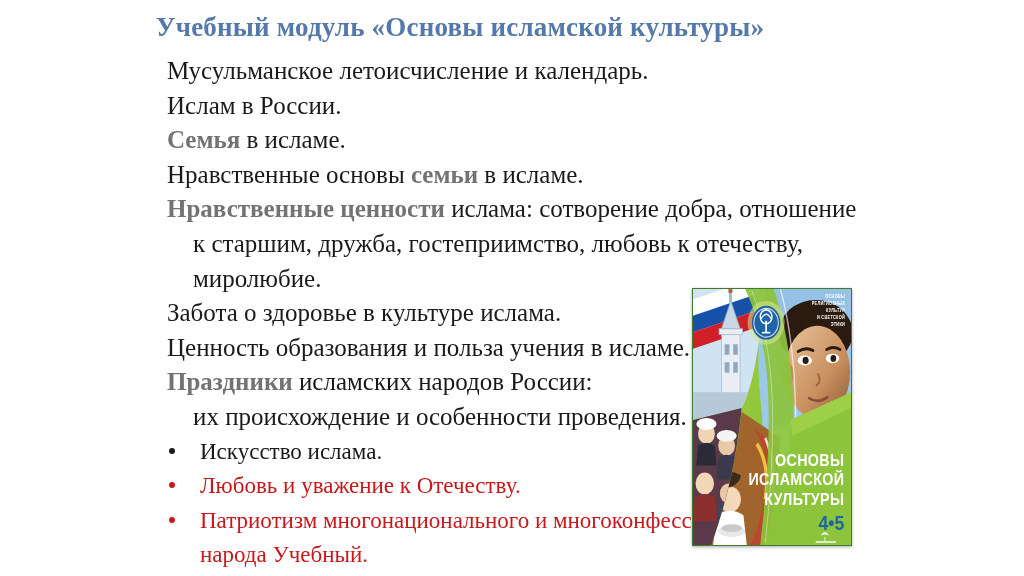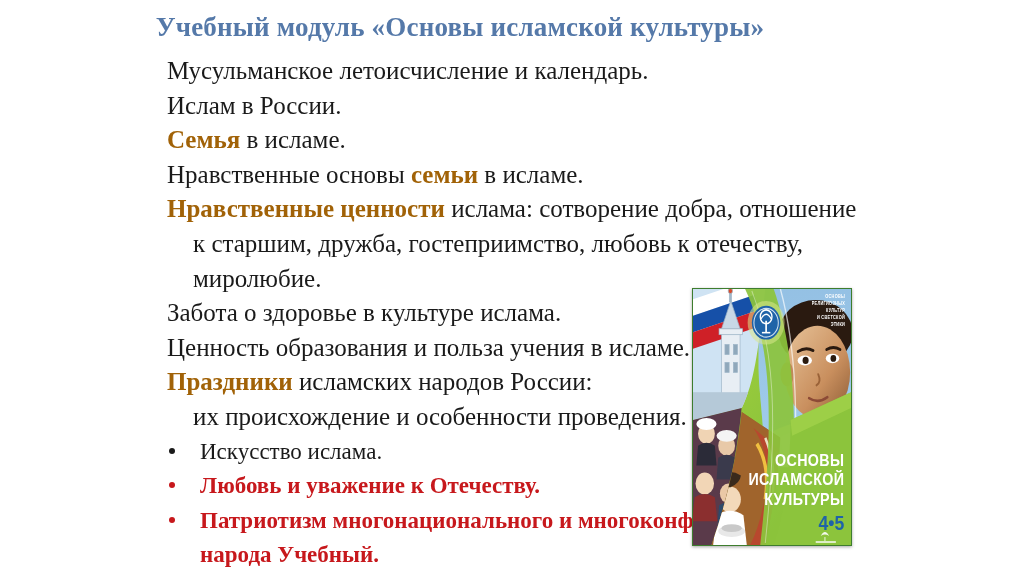--- a/index.html
+++ b/index.html
@@ -52,21 +52,21 @@
     font-size: 25px;
     line-height: 34.6px;
     color: #1a1a1a;
     white-space: nowrap;
     font-family: "Liberation Serif", "DejaVu Serif", serif;
   }
   .line.indent {
     padding-left: 26px;
   }
   .red {
-    color: #a16207;
+    color: #737373;
     font-weight: bold;
   }
 
   
   .bullet-row {
     position: relative;
     padding-left: 33px;
     font-size: 23px;
     line-height: 34.6px;
     white-space: nowrap;
@@ -75,21 +75,21 @@
   .bullet-row .dot {
     position: absolute;
     left: 2px;
     top: 13px;
     width: 6px;
     height: 6px;
     border-radius: 50%;
     background: #1a1a1a;
   }
   .bullet-row.is-red .dot { background: #c7181c; }
-  .bullet-row.is-red { color: #c7181c; font-weight: bold; }
+  .bullet-row.is-red { color: #c7181c; font-weight: normal; }
   .bullet-row.is-black { color: #1a1a1a; }
   .bullet-row .cont {
     display: block;
     padding-left: 0px;
   }
 
   
   #book {
     position: absolute;
     left: 692px;

